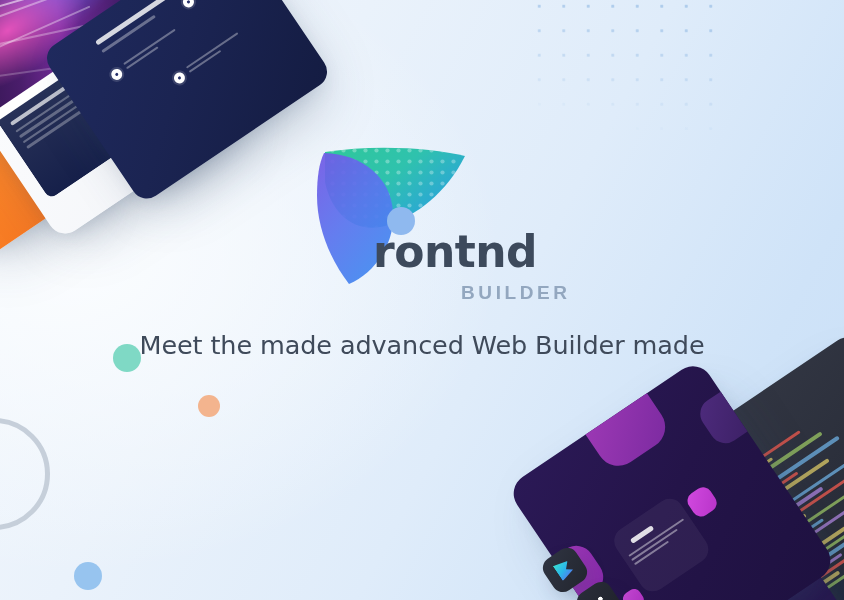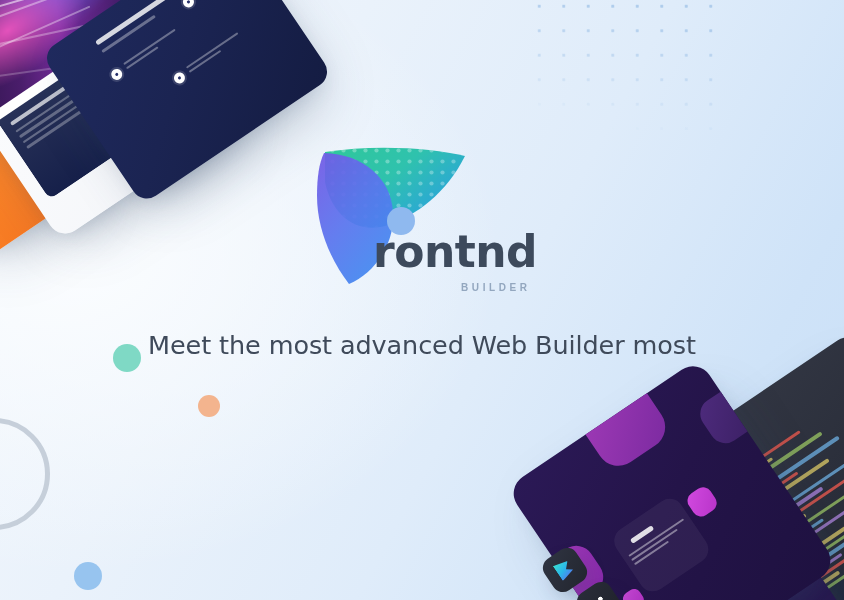--- a/index.html
+++ b/index.html
@@ -266,21 +266,21 @@
   #wordmark {
     position:absolute; left:68px; top:96px;
     font-size:44px; line-height:1;
     letter-spacing:-.5px;
     color:#3d4a5c;
     font-weight:600;
     font-family:"DejaVu Sans", sans-serif;
   }
   #builder {
     position:absolute; left:156px; top:148px;
-    font-size:10px; letter-spacing:3.6px;
+    font-size:19px; letter-spacing:3.6px;
     color:#93a7bf; font-weight:600;
     font-family:"Liberation Sans", sans-serif;
     text-align:right;
   }
 
   
   #tagline {
     position:absolute; left:0; right:0; top:330px;
     text-align:center;
     color:#3f4a5a;
@@ -379,21 +379,21 @@
       <path d="M19 19 C58 20 86 44 88 78 C90 112 68 140 44 150 C24 124 12 92 12 62 C12 44 14 29 19 19 Z" fill="url(#gBlue)" opacity="0.93"></path>
     </svg>
 
     <div id="logo-dot"></div>
 
     <div id="wordmark">rontnd</div>
     <div id="builder">BUILDER</div>
   </div>
 
   <div id="tagline">
-    <span class="l1">Meet the most advanced Web Builder most</span>
+    <span class="l1">Meet the made advanced Web Builder made</span>
   </div>
 
   <div class="circle" id="circle-mint"></div>
   <div class="circle" id="circle-peach"></div>
   <div class="circle" id="circle-blue"></div>
   <div class="circle" id="circle-ring"></div>
 
   <div class="card shadow-soft" id="br-dark-editor">
     <div class="bar">
       <div class="tag"></div>

